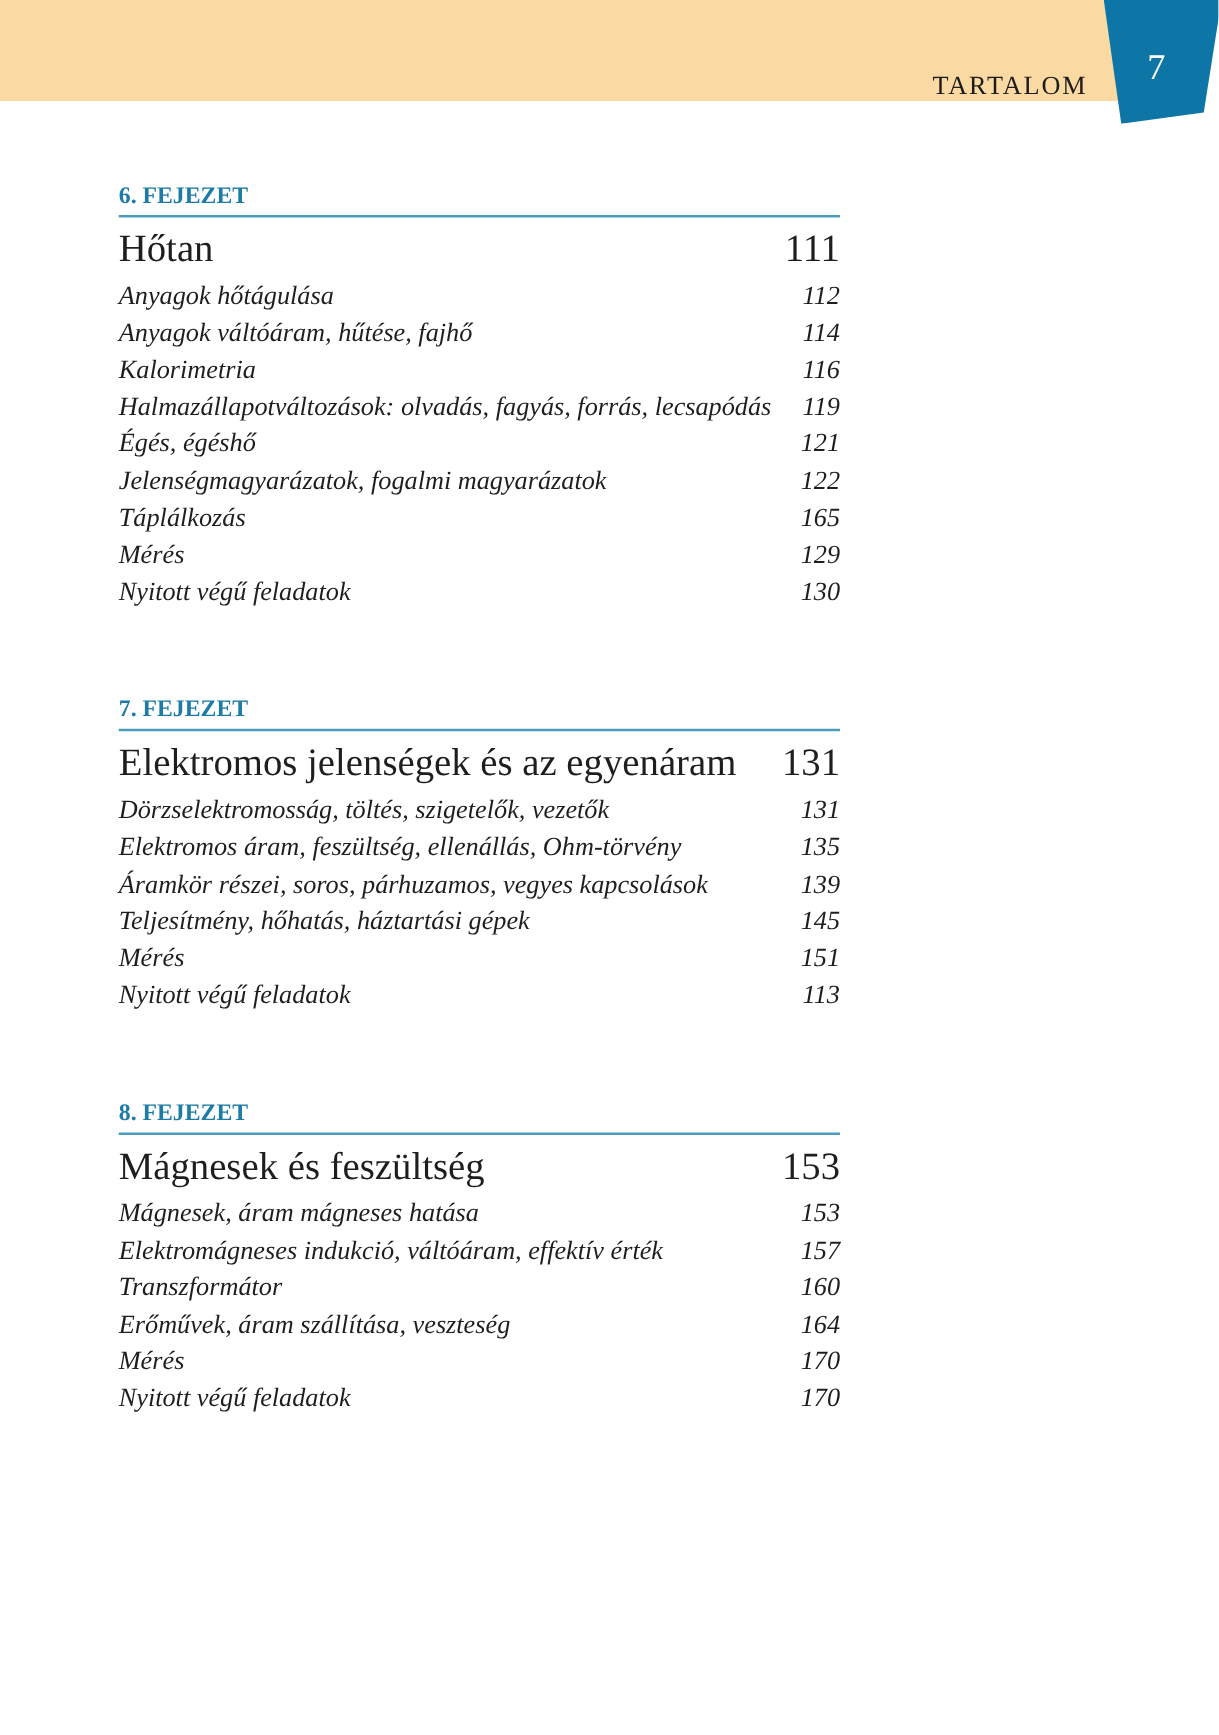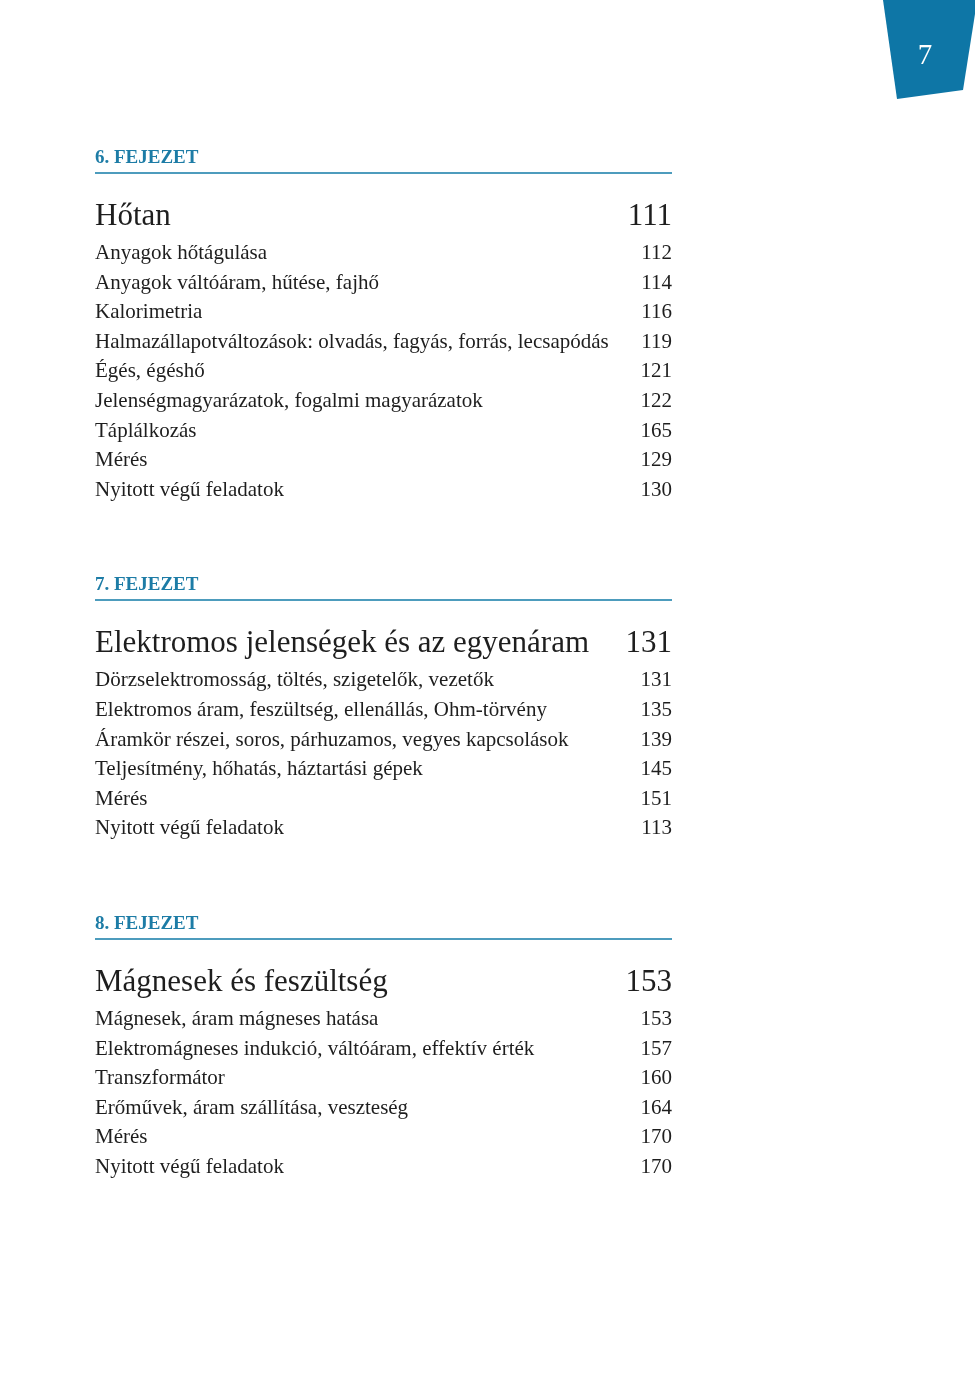--- a/index.html
+++ b/index.html
@@ -85,46 +85,50 @@
   .chapter-rule {
     height: 2px;
     background: var(--rule-color, #4d9cbd);
     margin-top: 5px;
     border: none;
   }
   .chapter-title-row {
     display: flex;
     justify-content: space-between;
     align-items: baseline;
-    margin-top: 22px;
+    margin-top: 6px;
     font-size: 31px;
     line-height: 38px;
     gap: 16px;
   }
   .items {
     list-style: none;
     margin: 4px 0 0 0;
     padding: 0;
   }
   .toc-item {
     display: flex;
     justify-content: space-between;
     align-items: center;
     font-size: 21px;
     line-height: 29.6px;
+    font-style: italic;
   }
   .item-text { padding-right: 20px; }
   .item-page { white-space: nowrap; }
 </style>
 </head>
 <body>
 
 <div class="page" style="--band-color: #fbd9a2; --tab-color: #0e76a6; --accent-color: #1d7ca6; --rule-color: #4d9cbd; --text-color: #1e1e1e;">
 
   <div class="header">
+    <div class="band">
+      <span class="band-title">TARTALOM</span>
+    </div>
     <div class="tab">
       <span class="tab-number">7</span>
     </div>
   </div>
 
   <div class="content" id="sections">
   <section class="chapter">
     <div class="chapter-label">6. FEJEZET</div>
     <div class="chapter-rule"></div>
     <div class="chapter-title-row">

